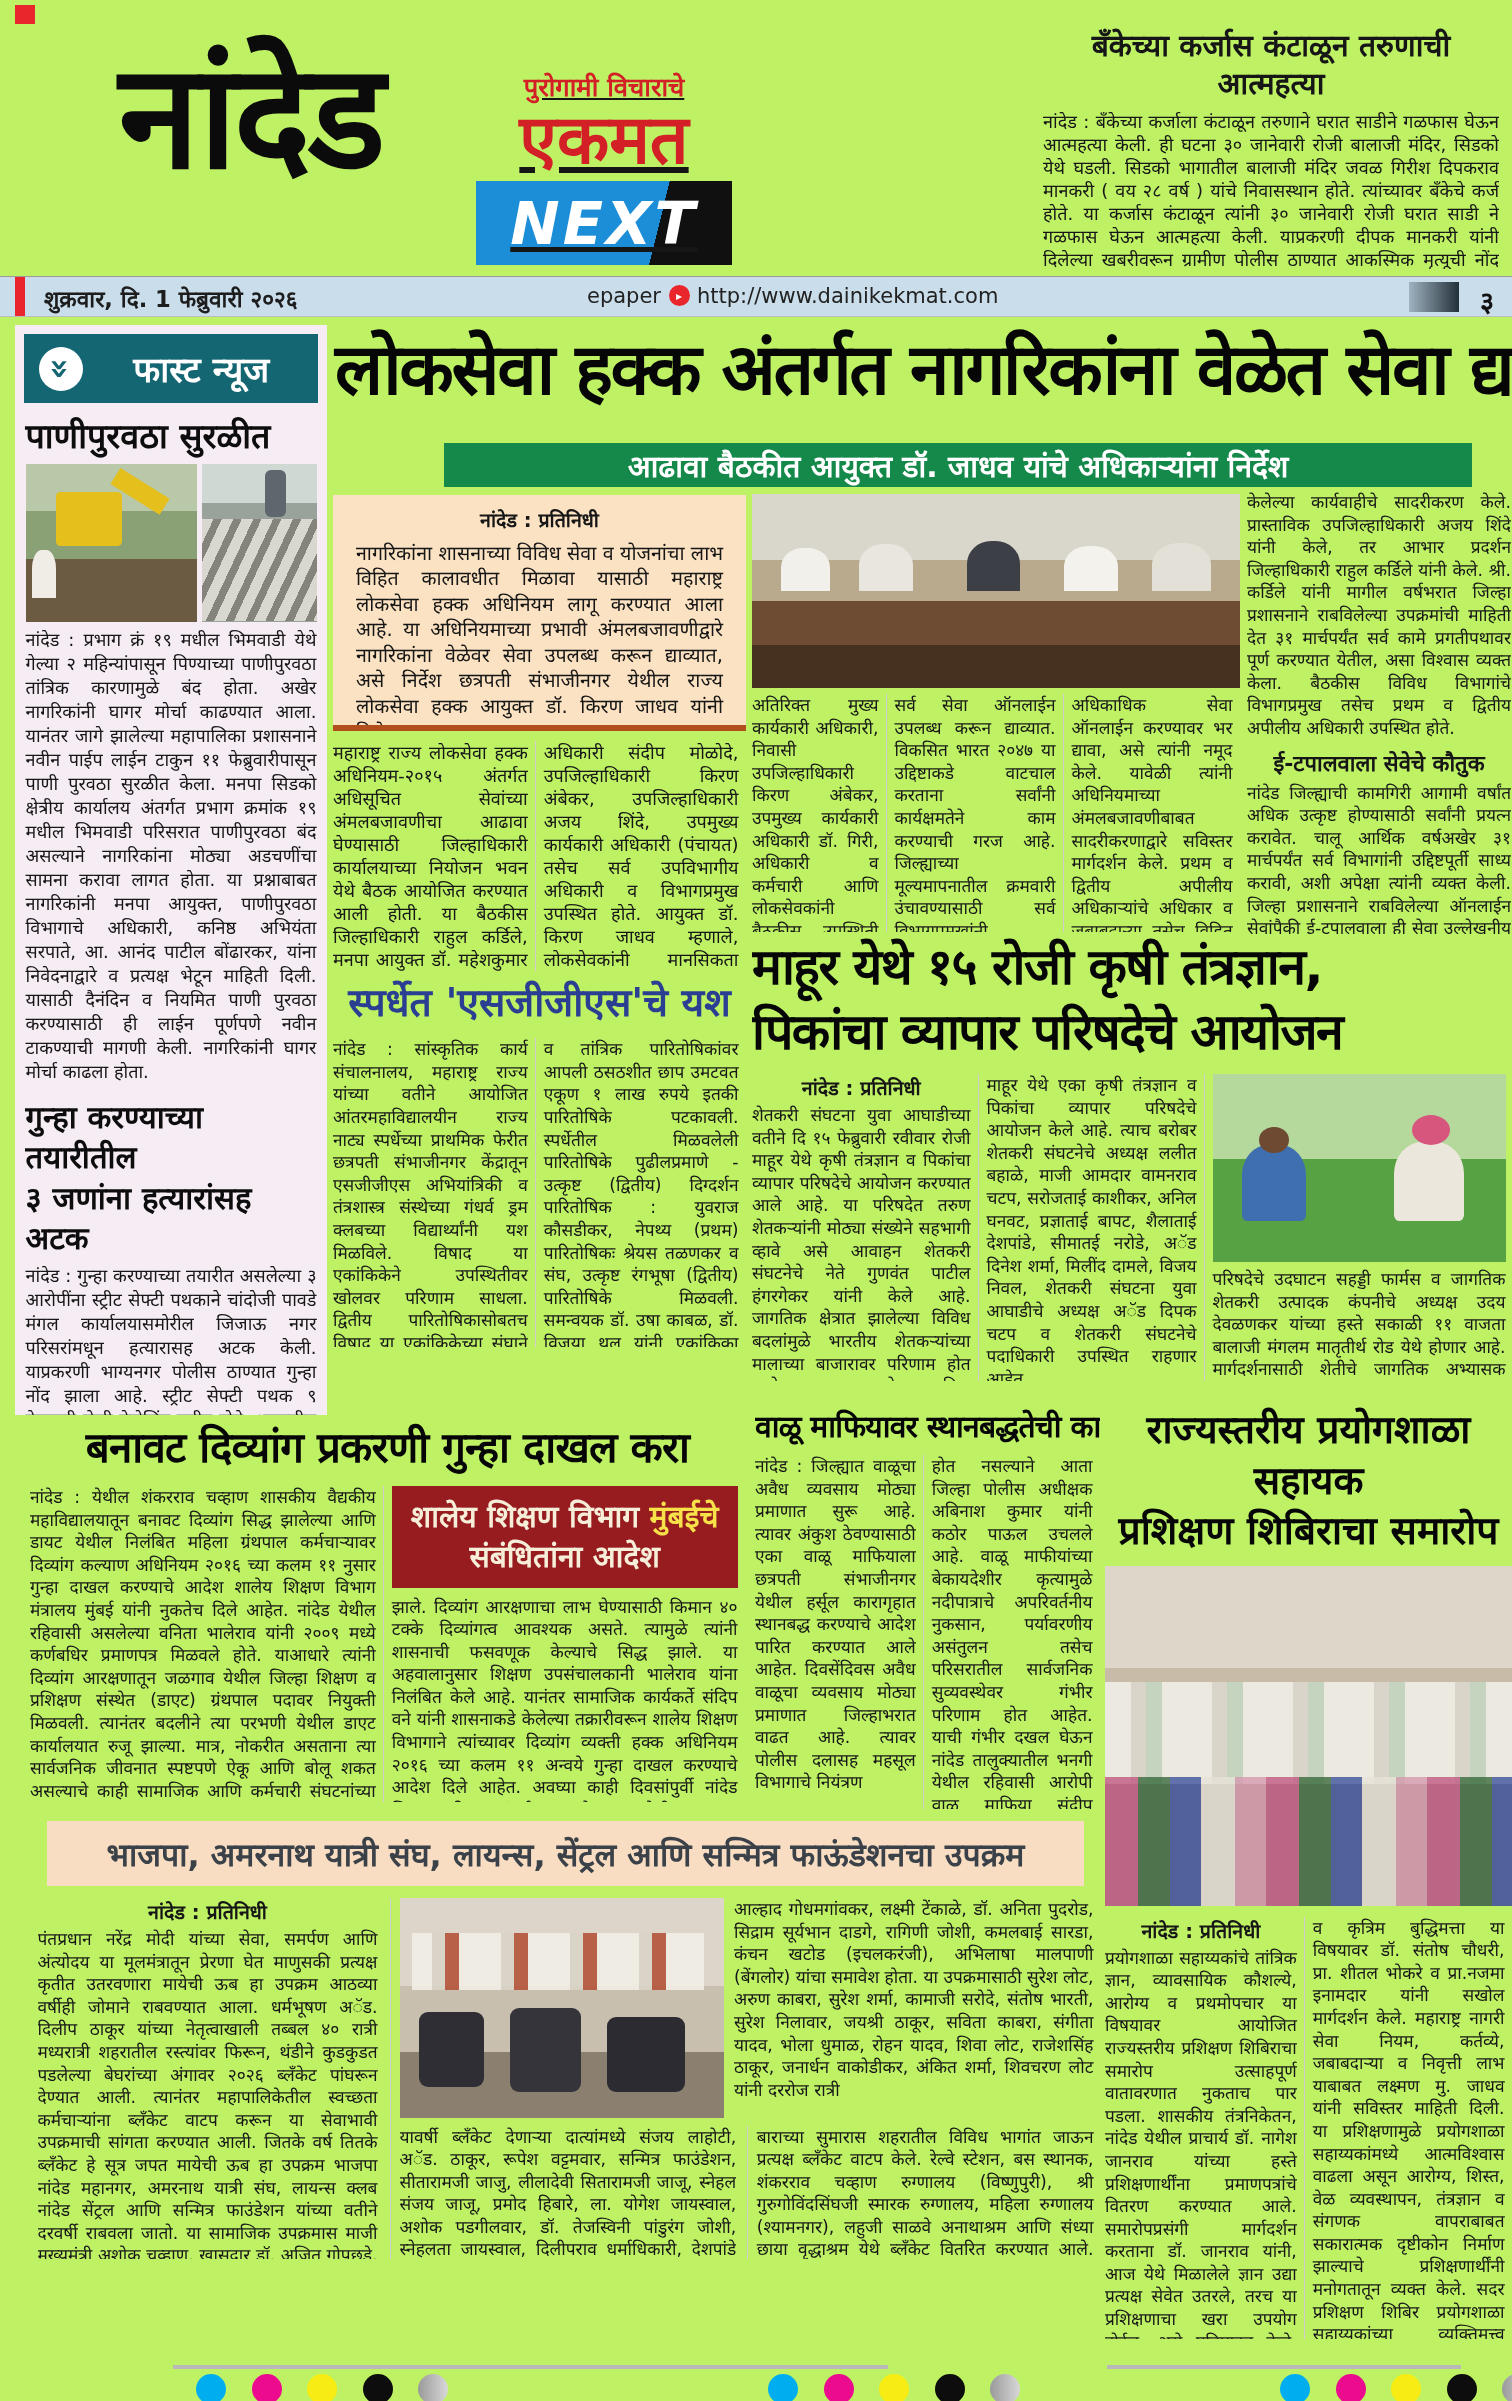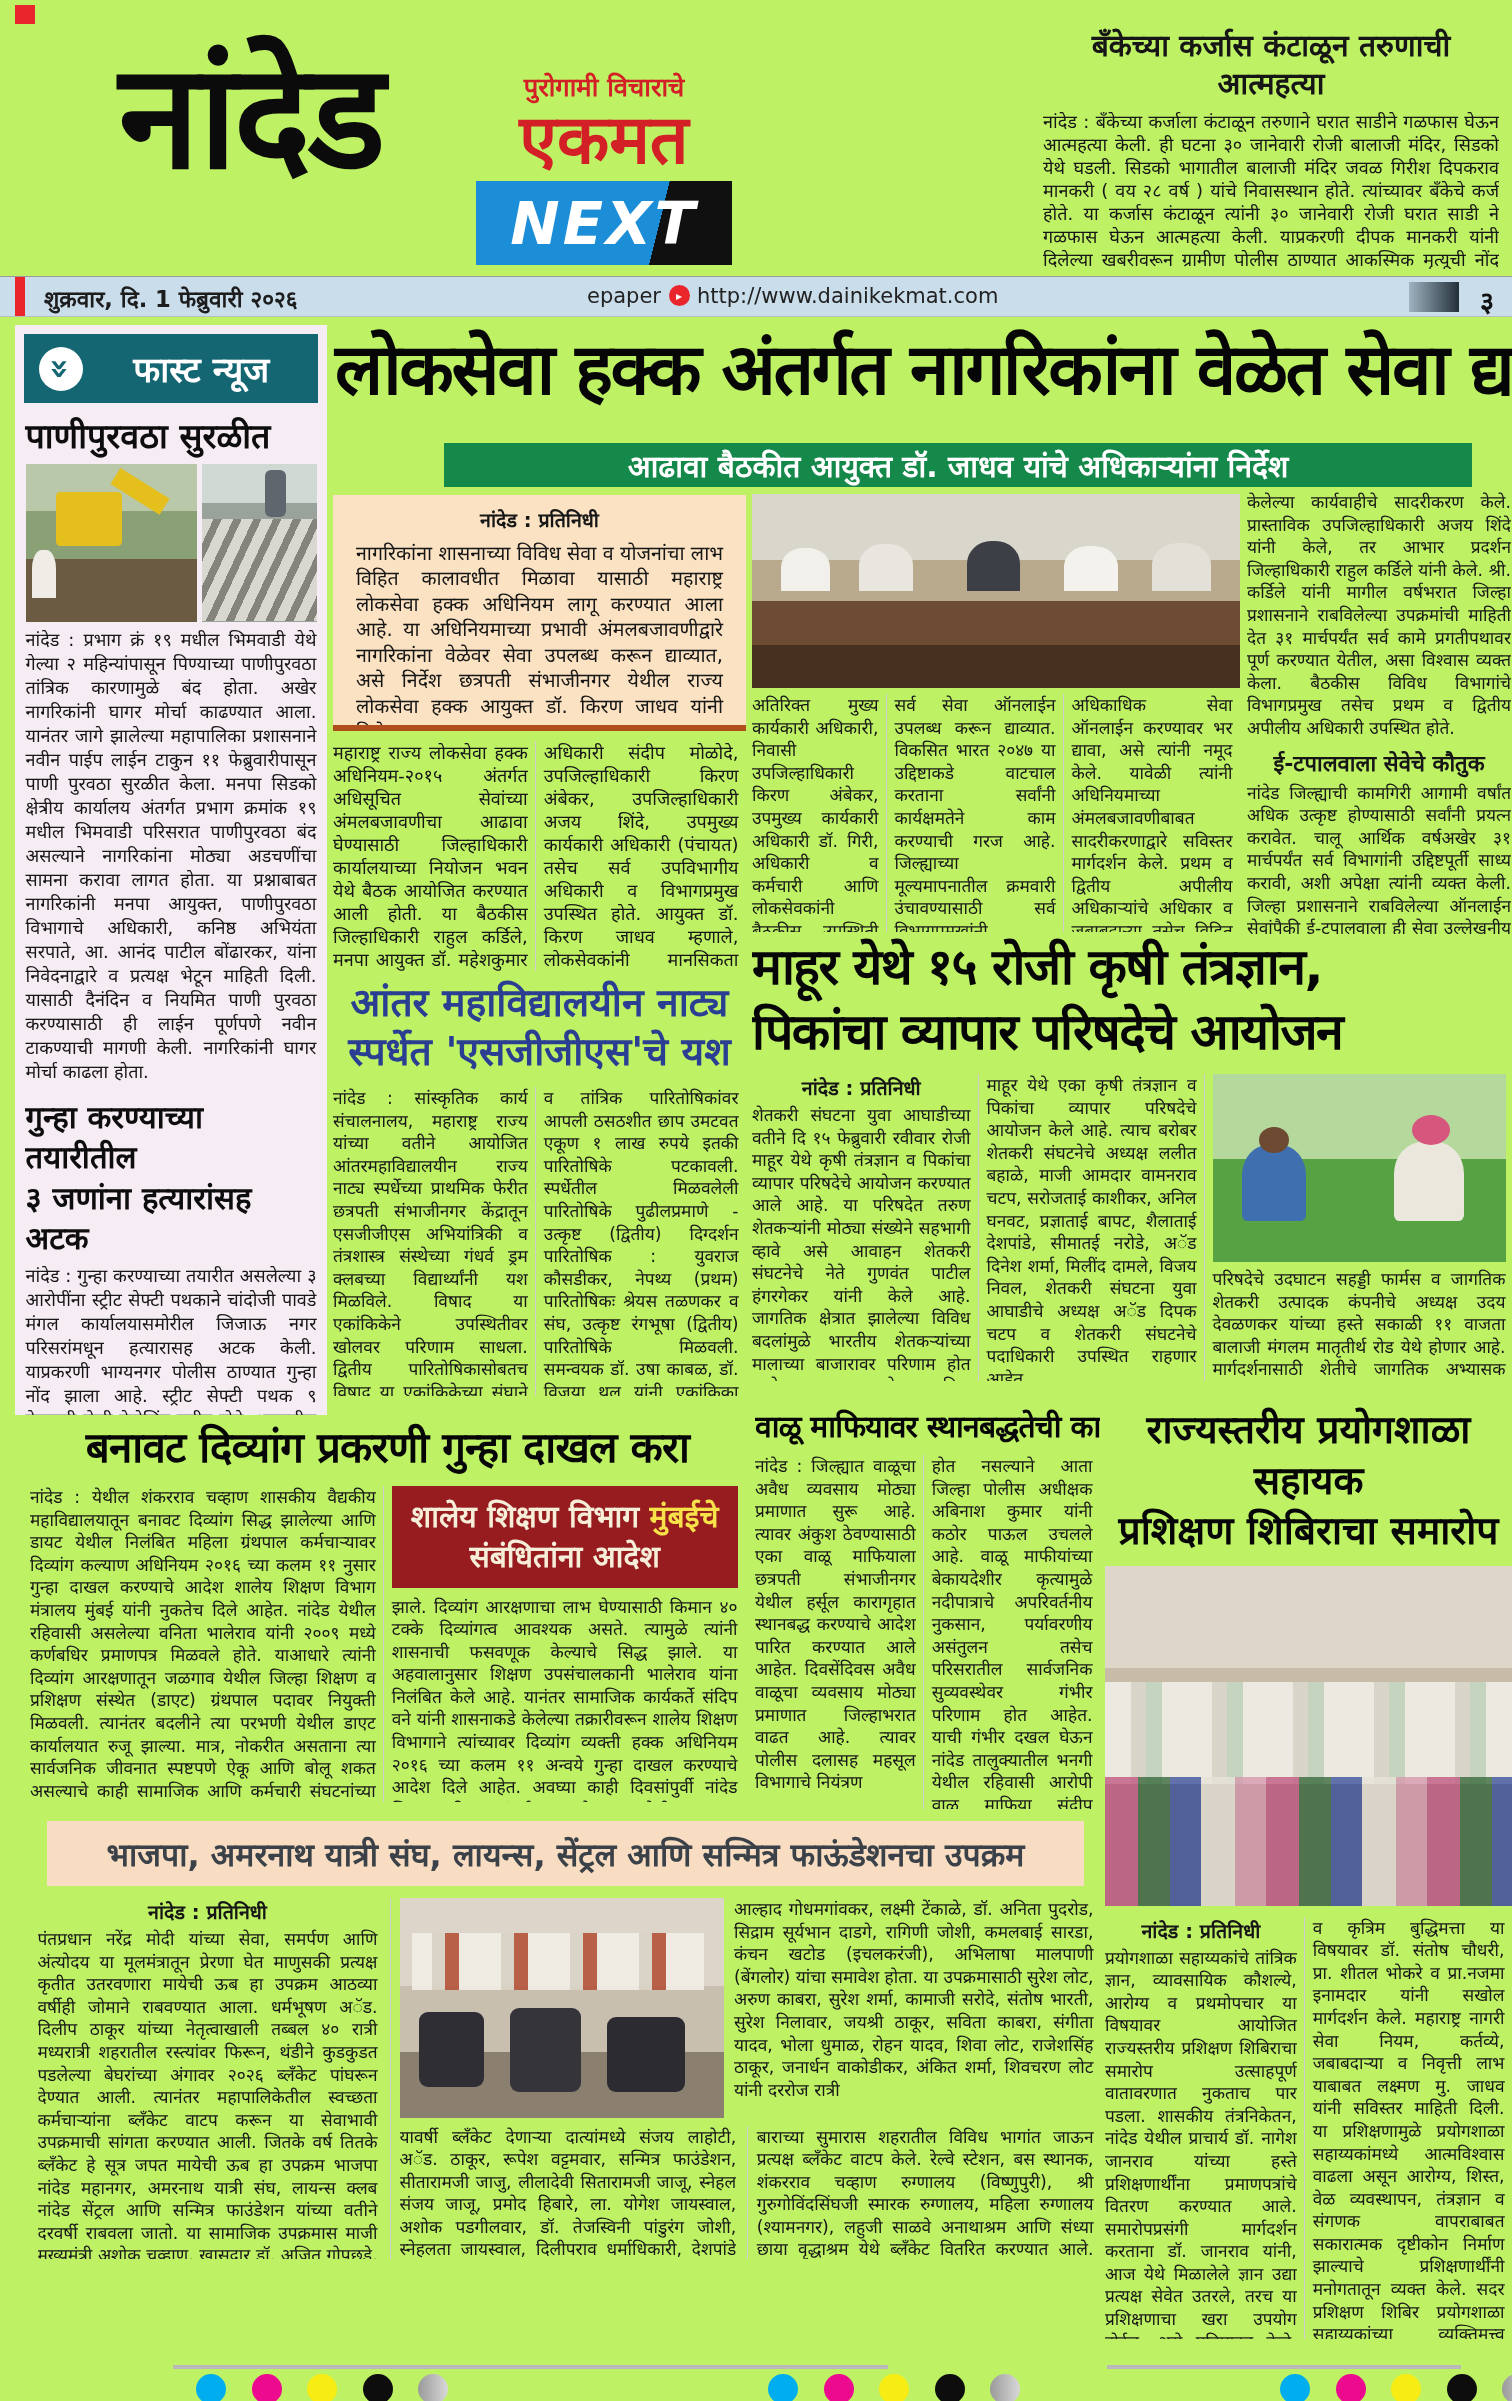--- a/index.html
+++ b/index.html
@@ -57,21 +57,21 @@
   .pgnum{font-weight:bold;font-size:27px;color:#111;}
 </style>
 </head>
 <body>
 
 <div class="page">
 
   <div class="abs" style="left:15px;top:4.5px;width:19.6px;height:19.6px;background:#e8262c;"></div>
 
   <div class="abs city" style="left:36px;top:30px;width:429px;text-align:center;">नांदेड</div>
-  <div class="abs" style="left:476px;top:69px;width:256px;text-align:center;">
+  <div class="abs" style="left:476px;top:69px;width:256px;text-align:center;text-decoration:underline;">
     <div class="tagline">पुरोगामी विचाराचे</div>
     <div class="brand">एकमत</div>
     <div class="nextlogo">NEXT</div>
   </div>
 
   <div class="abs suicide" style="left:1043px;top:27px;width:456px;height:242px;overflow:hidden;">
     <h3>बँकेच्या कर्जास कंटाळून तरुणाची आत्महत्या</h3>
     <p class="bt" style="margin:7.5px 0 0 0;">नांदेड : बँकेच्या कर्जाला कंटाळून तरुणाने घरात साडीने गळफास घेऊन आत्महत्या केली. ही घटना ३० जानेवारी रोजी बालाजी मंदिर, सिडको येथे घडली. सिडको भागातील बालाजी मंदिर जवळ गिरीश दिपकराव मानकरी ( वय २८ वर्ष ) यांचे निवासस्थान होते. त्यांच्यावर बँकेचे कर्ज होते. या कर्जास कंटाळून त्यांनी ३० जानेवारी रोजी घरात साडी ने गळफास घेऊन आत्महत्या केली. याप्रकरणी दीपक मानकरी यांनी दिलेल्या खबरीवरून ग्रामीण पोलीस ठाण्यात आकस्मिक मृत्यूची नोंद करण्यात आली आहे. पुढील तपास हवलदार मोरे करीत आहेत.</p>
   </div>
 
@@ -142,21 +142,20 @@
   </div>
 
   <div class="abs" style="left:1247px;top:491px;width:264px;height:443px;overflow:hidden;">
     <p class="bts" style="margin:0;">केलेल्या कार्यवाहीचे सादरीकरण केले. प्रास्ताविक उपजिल्हाधिकारी अजय शिंदे यांनी केले, तर आभार प्रदर्शन जिल्हाधिकारी राहुल कर्डिले यांनी केले. श्री. कर्डिले यांनी मागील वर्षभरात जिल्हा प्रशासनाने राबविलेल्या उपक्रमांची माहिती देत ३१ मार्चपर्यंत सर्व कामे प्रगतीपथावर पूर्ण करण्यात येतील, असा विश्वास व्यक्त केला. बैठकीस विविध विभागांचे विभागप्रमुख तसेच प्रथम व द्वितीय अपीलीय अधिकारी उपस्थित होते.</p>
     <div class="etapalhead">ई-टपालवाला सेवेचे कौतुक</div>
     <p class="bts" style="margin:0;">नांदेड जिल्ह्याची कामगिरी आगामी वर्षांत अधिक उत्कृष्ट होण्यासाठी सर्वांनी प्रयत्न करावेत. चालू आर्थिक वर्षअखेर ३१ मार्चपर्यंत सर्व विभागांनी उद्दिष्टपूर्ती साध्य करावी, अशी अपेक्षा त्यांनी व्यक्त केली. जिल्हा प्रशासनाने राबविलेल्या ऑनलाईन सेवांपैकी ई-टपालवाला ही सेवा उल्लेखनीय असून ती सर्व कार्यालयांत प्रभावीपणे राबवावी, अशा सूचनाही त्यांनी दिल्या.</p>
   </div>
 
   <div class="abs" style="left:333px;top:979px;width:413px;height:432px;overflow:hidden;">
     <div class="h-natya">
-      <div>आंतर महाविद्यालयीन नाट्य</div>
       <div>स्पर्धेत 'एसजीजीएस'चे यश</div>
     </div>
     <div class="cols" style="margin-top:10.5px;height:309px;">
       <div class="c bts">नांदेड : सांस्कृतिक कार्य संचालनालय, महाराष्ट्र राज्य यांच्या वतीने आयोजित आंतरमहाविद्यालयीन राज्य नाट्य स्पर्धेच्या प्राथमिक फेरीत छत्रपती संभाजीनगर केंद्रातून एसजीजीएस अभियांत्रिकी व तंत्रशास्त्र संस्थेच्या गंधर्व ड्रम क्लबच्या विद्यार्थ्यांनी यश मिळविले. विषाद या एकांकिकेने उपस्थितीवर खोलवर परिणाम साधला. द्वितीय पारितोषिकासोबतच विषाद या एकांकिकेच्या संघाने विविध वैयक्तिक</div>
       <div class="c bts">व तांत्रिक पारितोषिकांवर आपली ठसठशीत छाप उमटवत एकूण १ लाख रुपये इतकी पारितोषिके पटकावली. स्पर्धेतील मिळवलेली पारितोषिके पुढीलप्रमाणे - उत्कृष्ट (द्वितीय) दिग्दर्शन पारितोषिक : युवराज कौसडीकर, नेपथ्य (प्रथम) पारितोषिकः श्रेयस तळणकर व संघ, उत्कृष्ट रंगभूषा (द्वितीय) पारितोषिके मिळवली. समन्वयक डॉ. उषा काबळ, डॉ. विजया थुल यांनी एकांकिका संघाचे अभिनंदन केले.</div>
     </div>
   </div>
 
   <div class="abs" style="left:752px;top:935px;width:761px;height:464px;overflow:hidden;">
     <div class="h-mahur">

